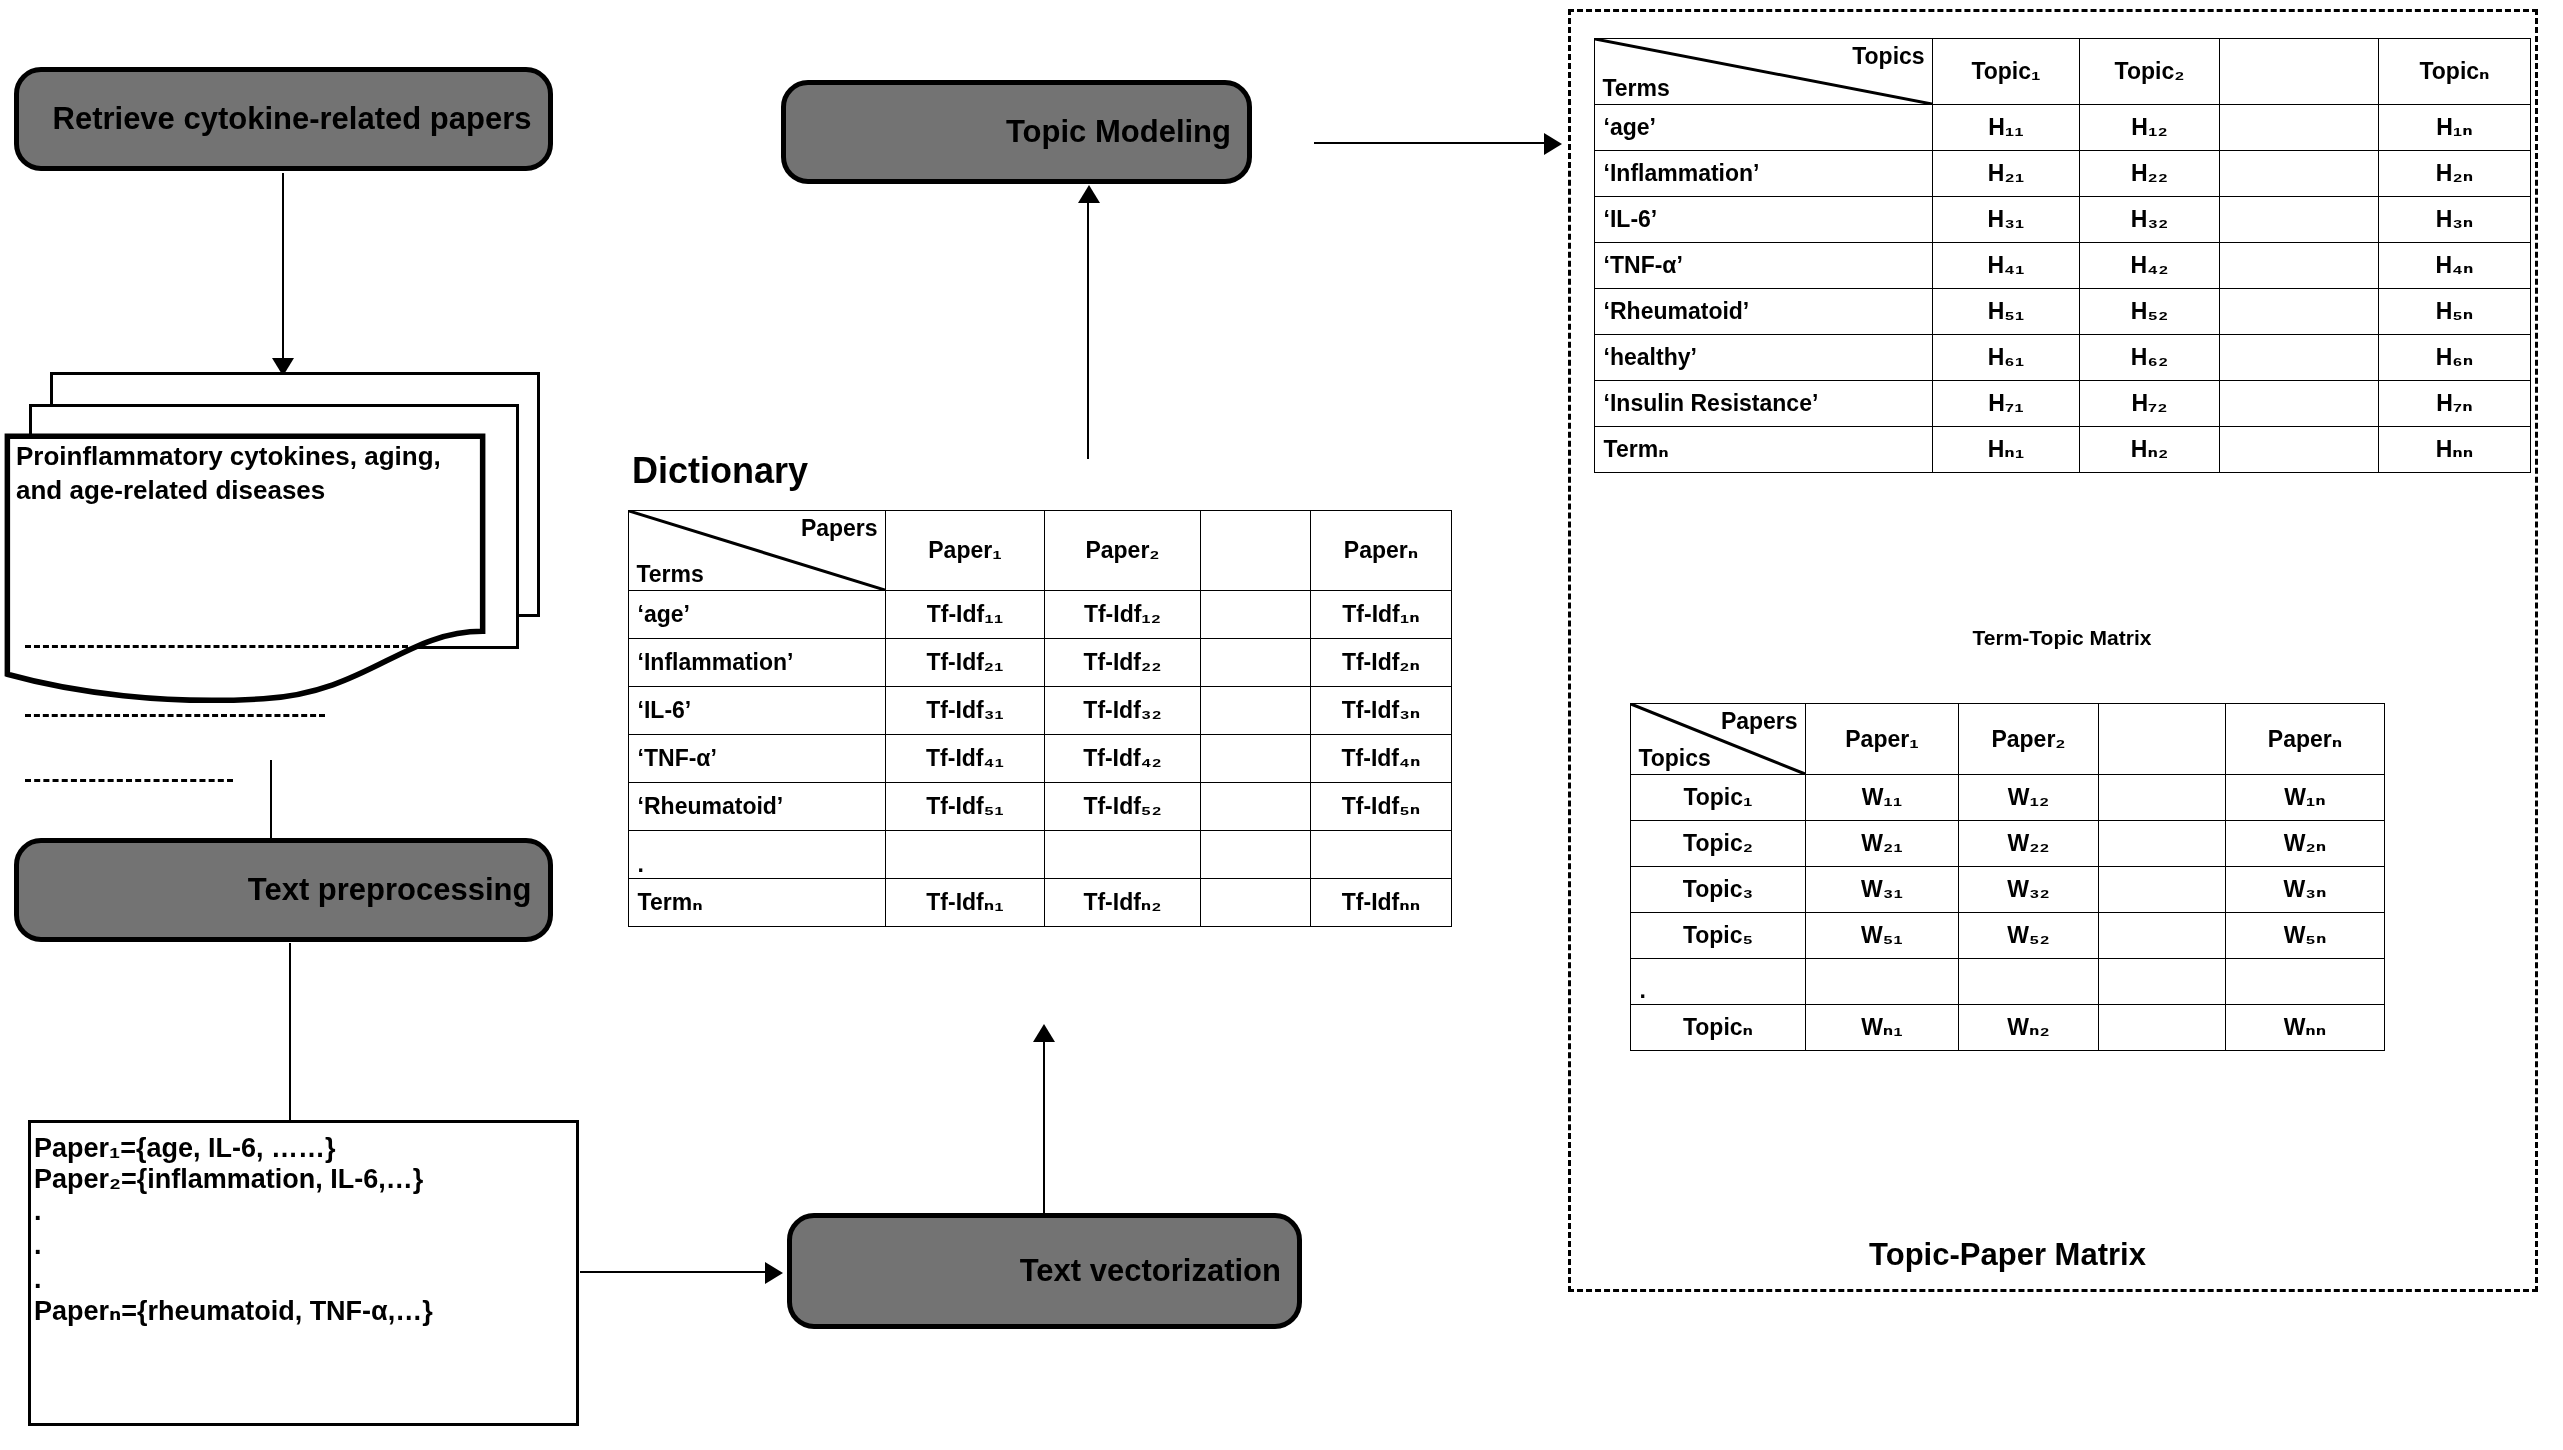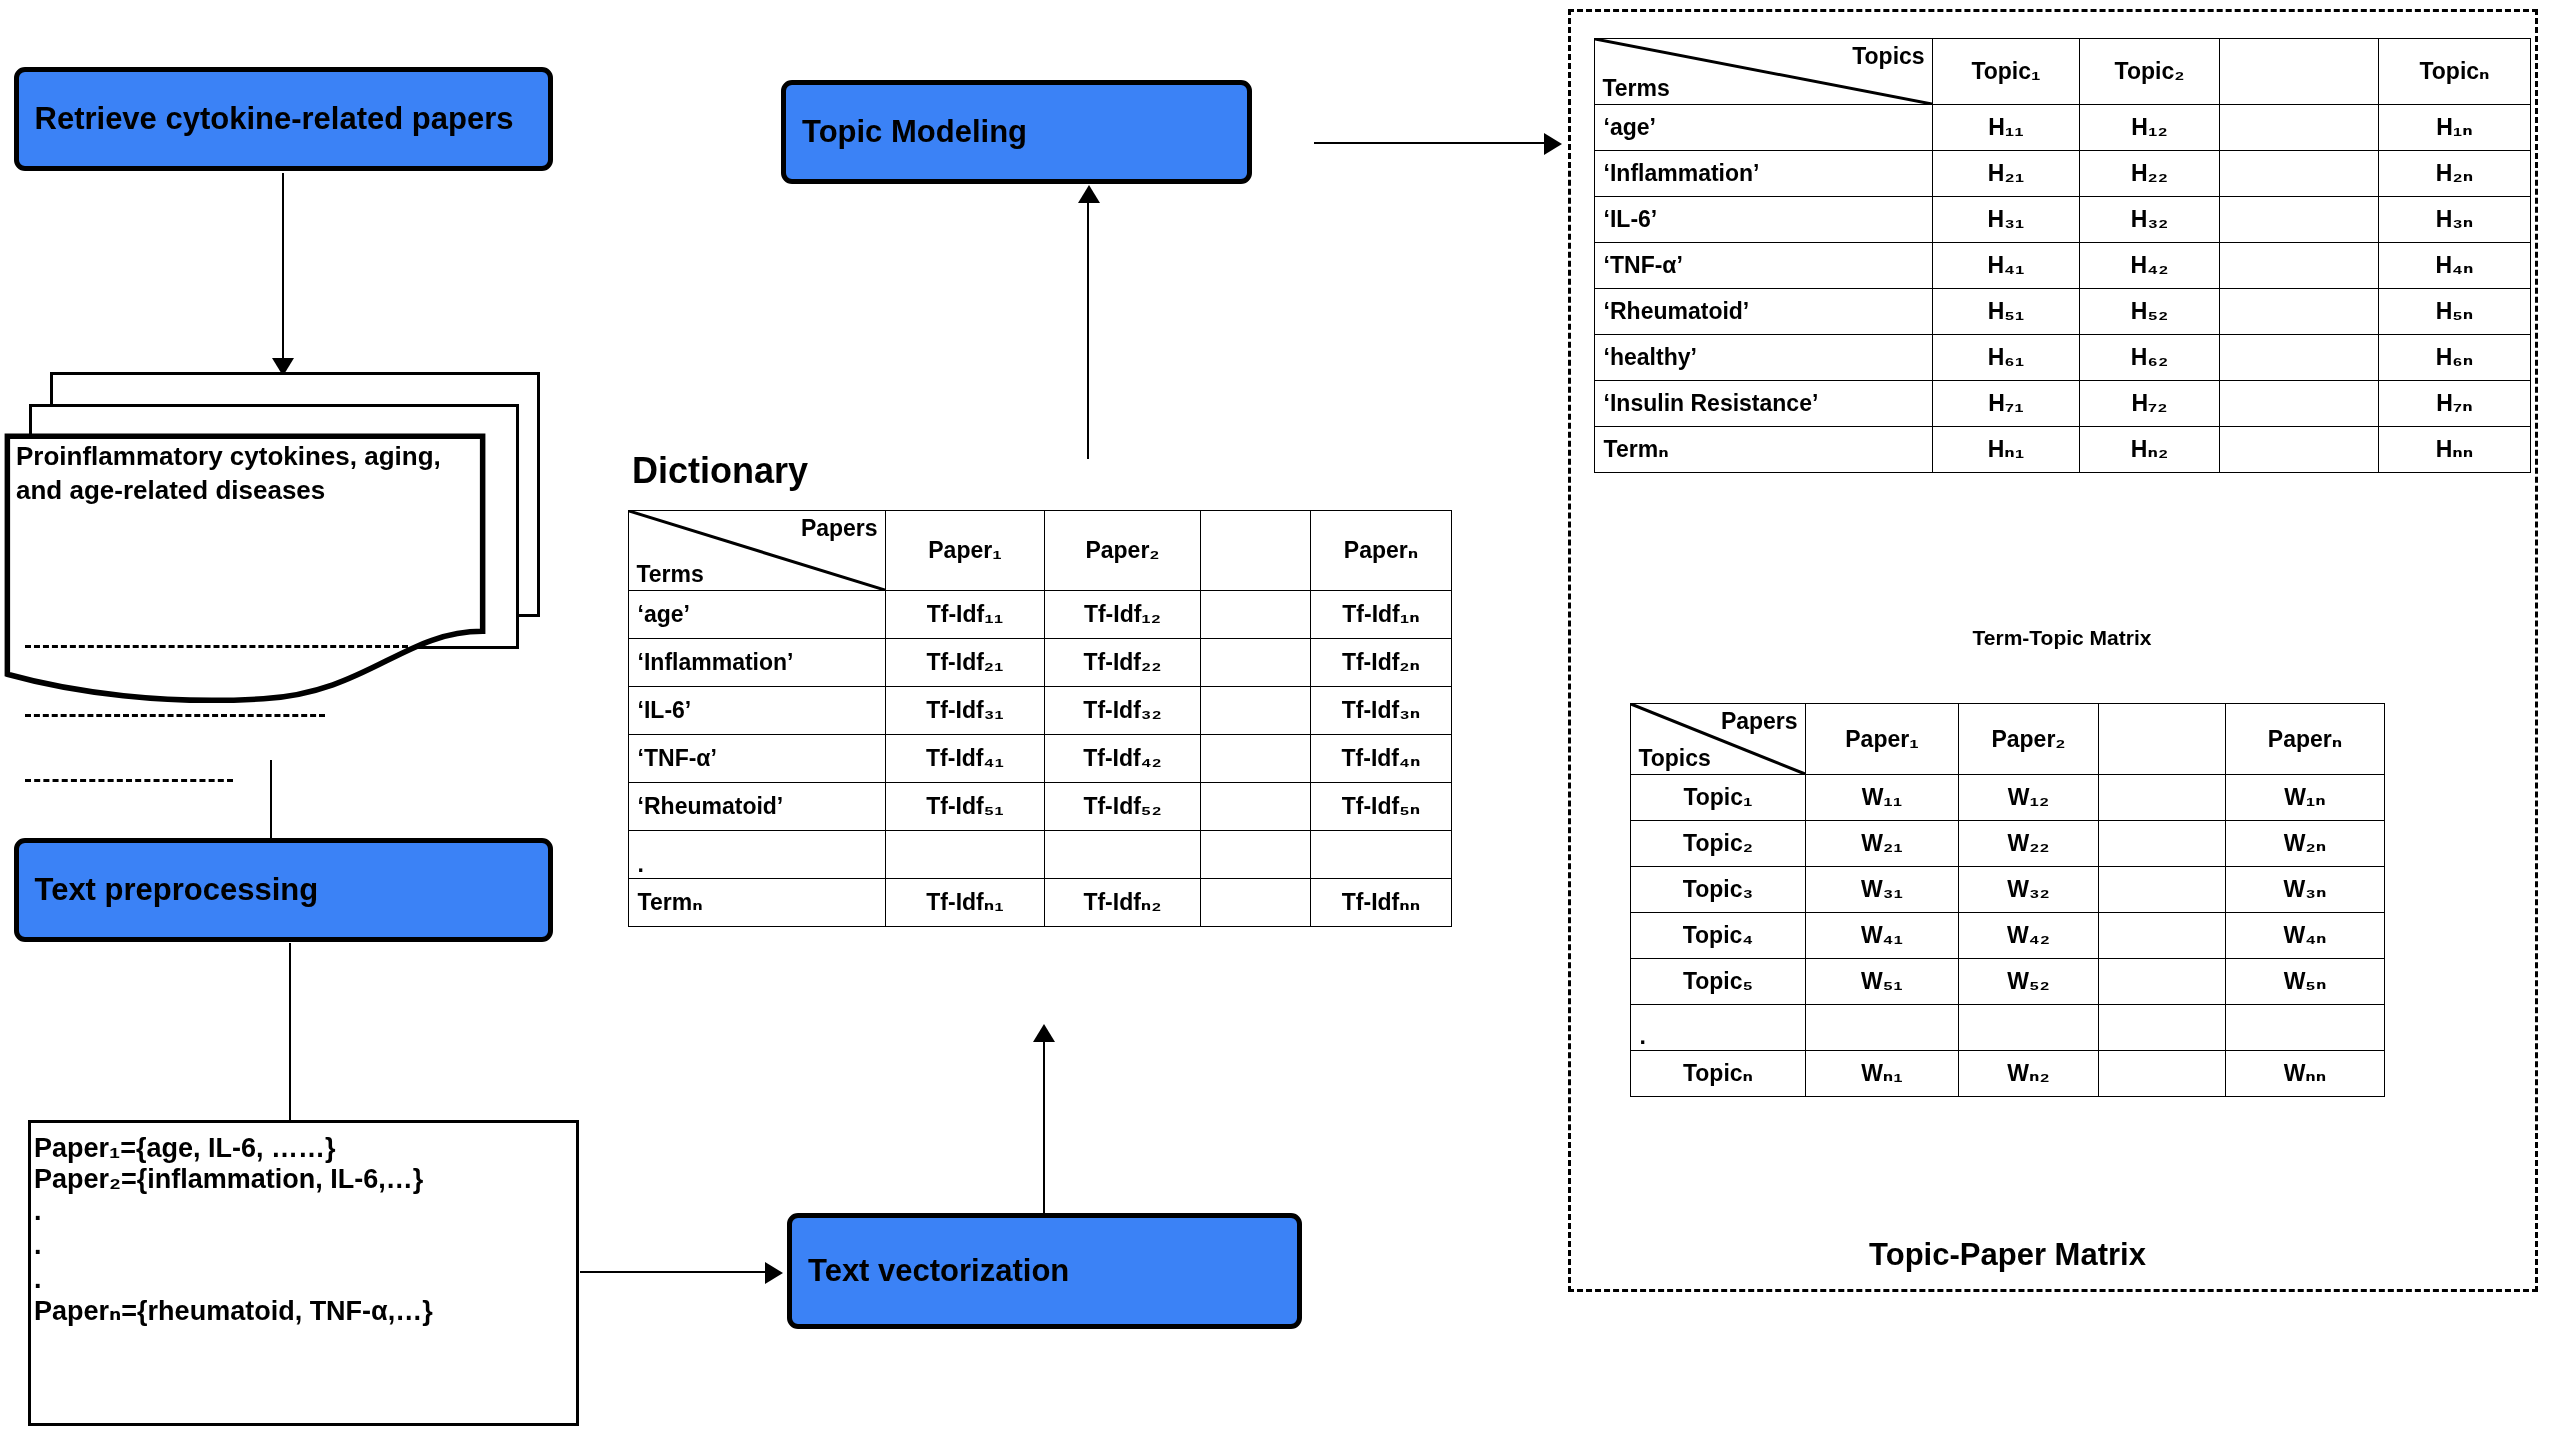--- a/index.html
+++ b/index.html
@@ -3,22 +3,22 @@
 <meta charset="utf-8">
 <style>
   html,body{margin:0;padding:0;background:#ffffff;}
   body{width:2563px;height:1451px;position:relative;overflow:hidden;
        font-family:"Liberation Sans","DejaVu Sans",sans-serif;color:#000;}
   .abs{position:absolute;box-sizing:border-box;}
 
   
   .procbox{
     position:absolute;box-sizing:border-box;
-    border:5.5px solid #000;border-radius:11px;background:#3b82f6;
-    display:flex;align-items:center;justify-content:flex-start;text-align:center;
+    border:5.5px solid #000;border-radius:27px;background:#737373;
+    display:flex;align-items:center;justify-content:flex-end;text-align:center;
     font-weight:bold;line-height:1.25;
   }
   .procbox .lbl{display:block;padding:0 16px;}
 
   
   .rectbox{
     position:absolute;box-sizing:border-box;
     border:3.1px solid #000;background:#fff;
   }
 
@@ -317,27 +317,20 @@
       <td>W₂ₙ</td>
     </tr>
     <tr style="height:46px;">
       <td>Topic₃</td>
       <td>W₃₁</td>
       <td>W₃₂</td>
       <td></td>
       <td>W₃ₙ</td>
     </tr>
     <tr style="height:46px;">
-      <td>Topic₄</td>
-      <td>W₄₁</td>
-      <td>W₄₂</td>
-      <td></td>
-      <td>W₄ₙ</td>
-    </tr>
-    <tr style="height:46px;">
       <td>Topic₅</td>
       <td>W₅₁</td>
       <td>W₅₂</td>
       <td></td>
       <td>W₅ₙ</td>
     </tr>
     <tr style="height:46px;">
       <td class="blankdot" style="vertical-align:bottom;">.</td>
       <td></td>
       <td></td>

